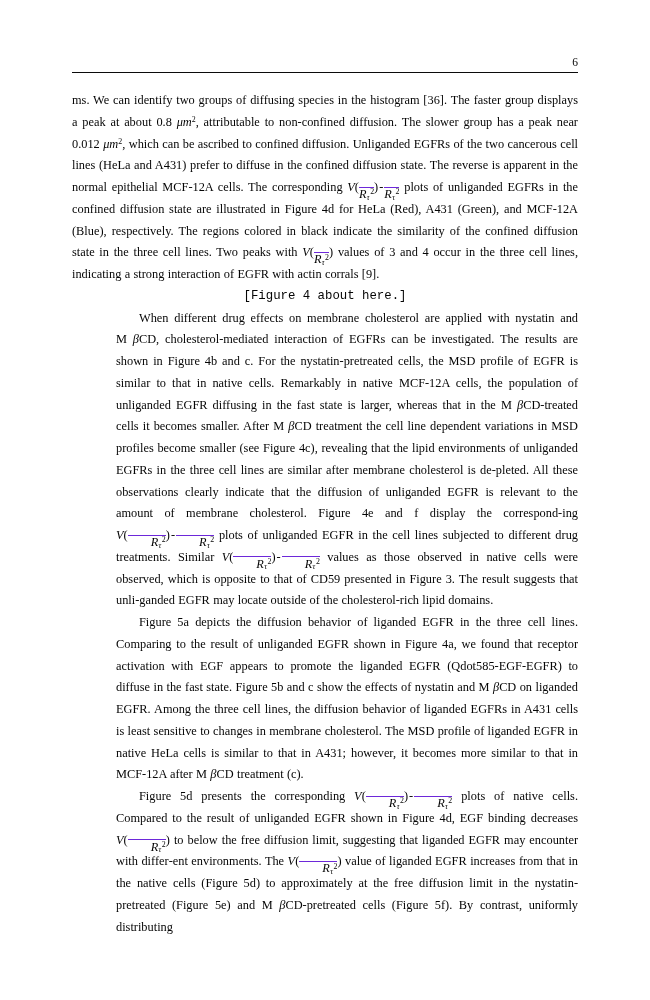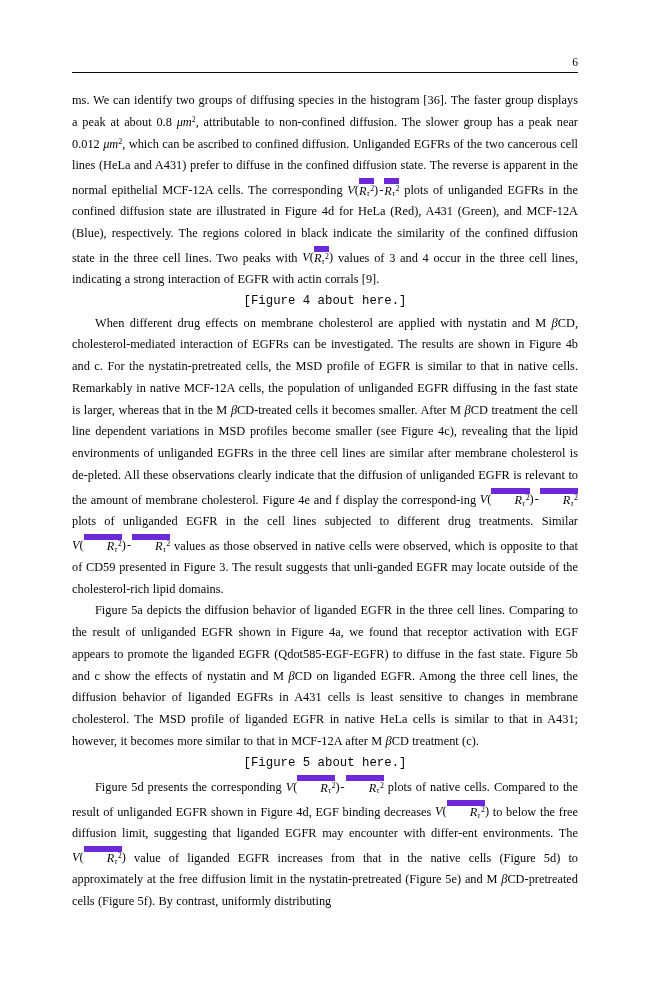--- a/index.html
+++ b/index.html
@@ -60,20 +60,21 @@
     margin: 0;
     font-size: 12.35px;
     line-height: 21.75px;
     text-align: justify;
     text-justify: inter-word;
     word-spacing: 0.02em;
     hyphens: manual;
   }
   p.para.indent {
     text-indent: 23px;
+    margin-left: 44px;
   }
   p.para.noindent {
     text-indent: 0;
   }
 
   
   p.figline {
     margin: 0;
     font-size: 12.35px;
     line-height: 21.75px;
@@ -87,25 +88,25 @@
   .math {
     font-family: "Liberation Serif", "DejaVu Serif", serif;
     font-style: italic;
     white-space: nowrap;
   }
   .mi { font-style: italic; }
 
   
   .ovl {
     display: inline-block;
-    border-top: 6px solid #6d28d9;
+    border-top: 1px solid #6d28d9;
     padding-top: 0.5px;
     line-height: 1;
     position: relative;
-    top: 1px;
+    top: 7px;
   }
   .ovl > .base { font-style: italic; }
   sub.tau {
     font-style: italic;
     font-size: 0.62em;
     vertical-align: -0.22em;
     line-height: 0;
     margin-left: 0.3px;
   }
   sup.two {
@@ -169,21 +170,20 @@
 
     <p class="para indent">Figure 5a depicts the diffusion behavior of liganded EGFR in the three cell lines.
       Comparing to the result of unliganded EGFR shown in Figure 4a, we found that receptor
       activation with EGF appears to promote the liganded EGFR (Qdot585-EGF-EGFR) to
       diffuse in the fast state. Figure 5b and c show the effects of nystatin and M&nbsp;<span class="beta">β</span>CD on
       liganded EGFR. Among the three cell lines, the diffusion behavior of liganded EGFRs
       in A431 cells is least sensitive to changes in membrane cholesterol. The MSD profile of
       liganded EGFR in native HeLa cells is similar to that in A431; however, it becomes more
       similar to that in MCF-12A after M&nbsp;<span class="beta">β</span>CD treatment (c).</p>
 
-    <p class="figline gap-before gap-after">[Figure 5 about here.]</p>
 
     <p class="para indent">Figure 5d presents the corresponding <span class="math"><span class="mi">V</span><span class="paren">(</span><span class="ovl"><span class="base">R</span><sub class="tau">τ</sub><sup class="two">2</sup></span><span class="paren">)</span><span class="minus">-</span><span class="ovl"><span class="base">R</span><sub class="tau">τ</sub><sup class="two">2</sup></span></span> plots of native cells. Compared
       to the result of unliganded EGFR shown in Figure 4d, EGF binding decreases <span class="math"><span class="mi">V</span><span class="paren">(</span><span class="ovl"><span class="base">R</span><sub class="tau">τ</sub><sup class="two">2</sup></span><span class="paren">)</span></span> to
       below the free diffusion limit, suggesting that liganded EGFR may encounter with differ‑ent
       environments. The <span class="math"><span class="mi">V</span><span class="paren">(</span><span class="ovl"><span class="base">R</span><sub class="tau">τ</sub><sup class="two">2</sup></span><span class="paren">)</span></span> value of liganded EGFR increases from that in the native
       cells (Figure 5d) to approximately at the free diffusion limit in the nystatin-pretreated
       (Figure 5e) and M&nbsp;<span class="beta">β</span>CD-pretreated cells (Figure 5f). By contrast, uniformly distributing</p>
 
   </div>
 </div>

